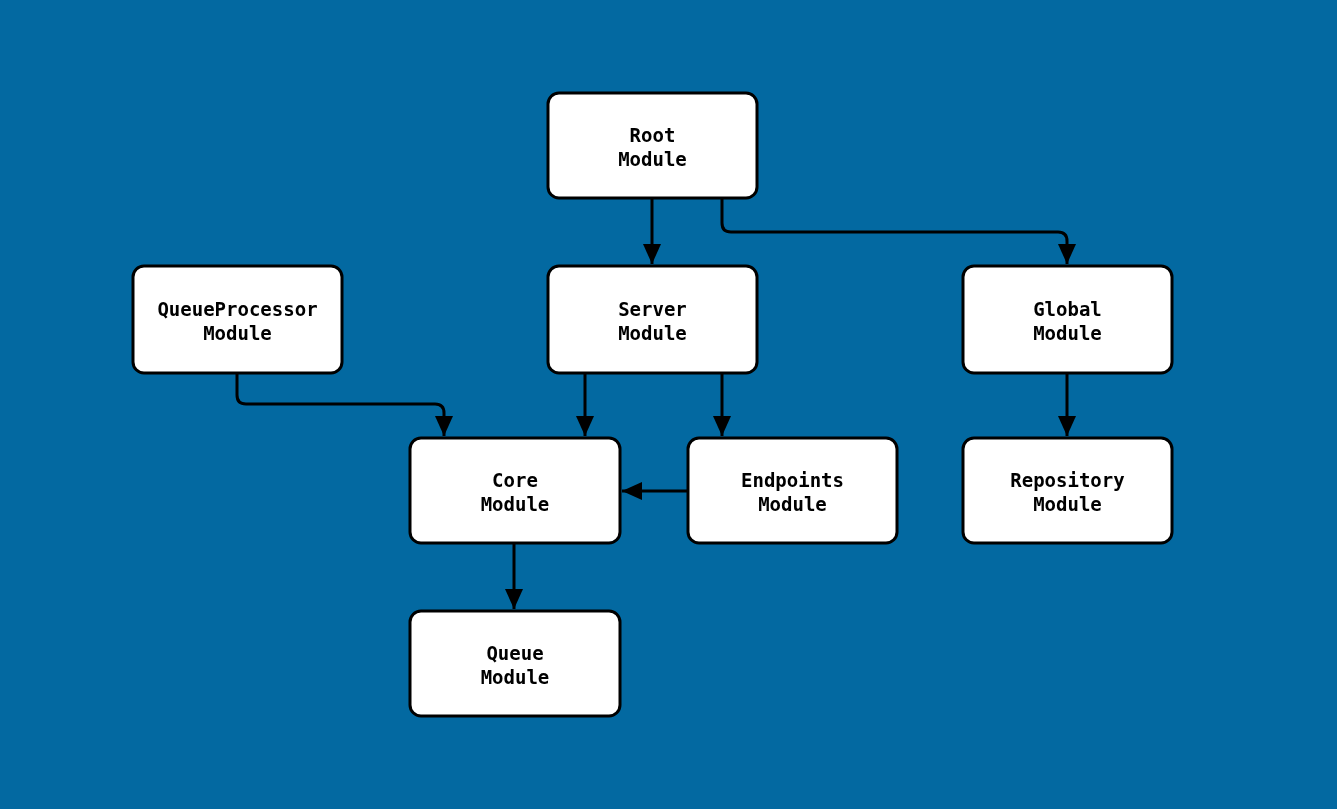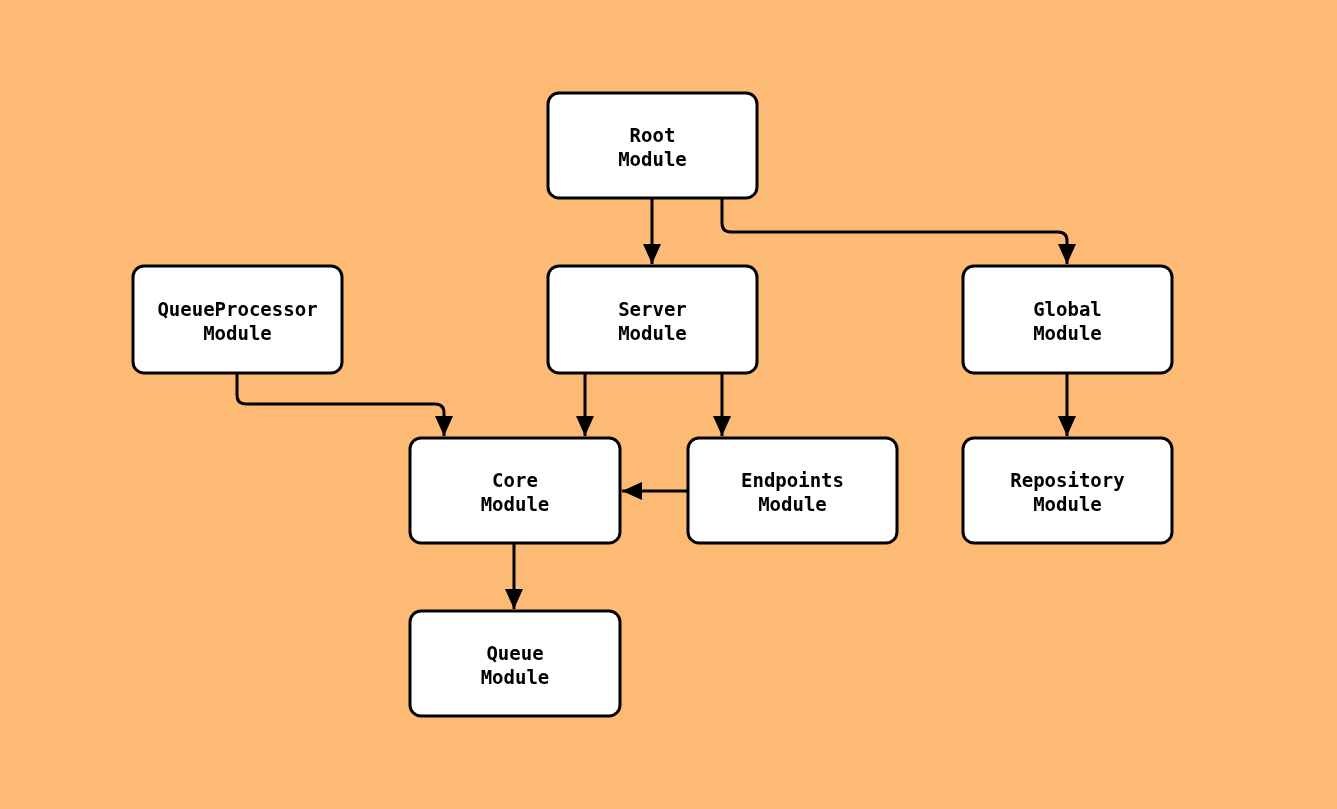--- a/index.html
+++ b/index.html
@@ -8,21 +8,21 @@
     width: 1337px;
     height: 809px;
     background: #ffffff;
     overflow: hidden;
     font-family: "DejaVu Sans Mono", "Liberation Mono", monospace;
   }
   .canvas {
     position: relative;
     width: 1337px;
     height: 809px;
-    background: #fdba74;
+    background: #0369a1;
   }
   svg {
     display: block;
   }
   .node-rect {
     fill: #ffffff;
     stroke: #000000;
     stroke-width: 3;
   }
   .node-label {

